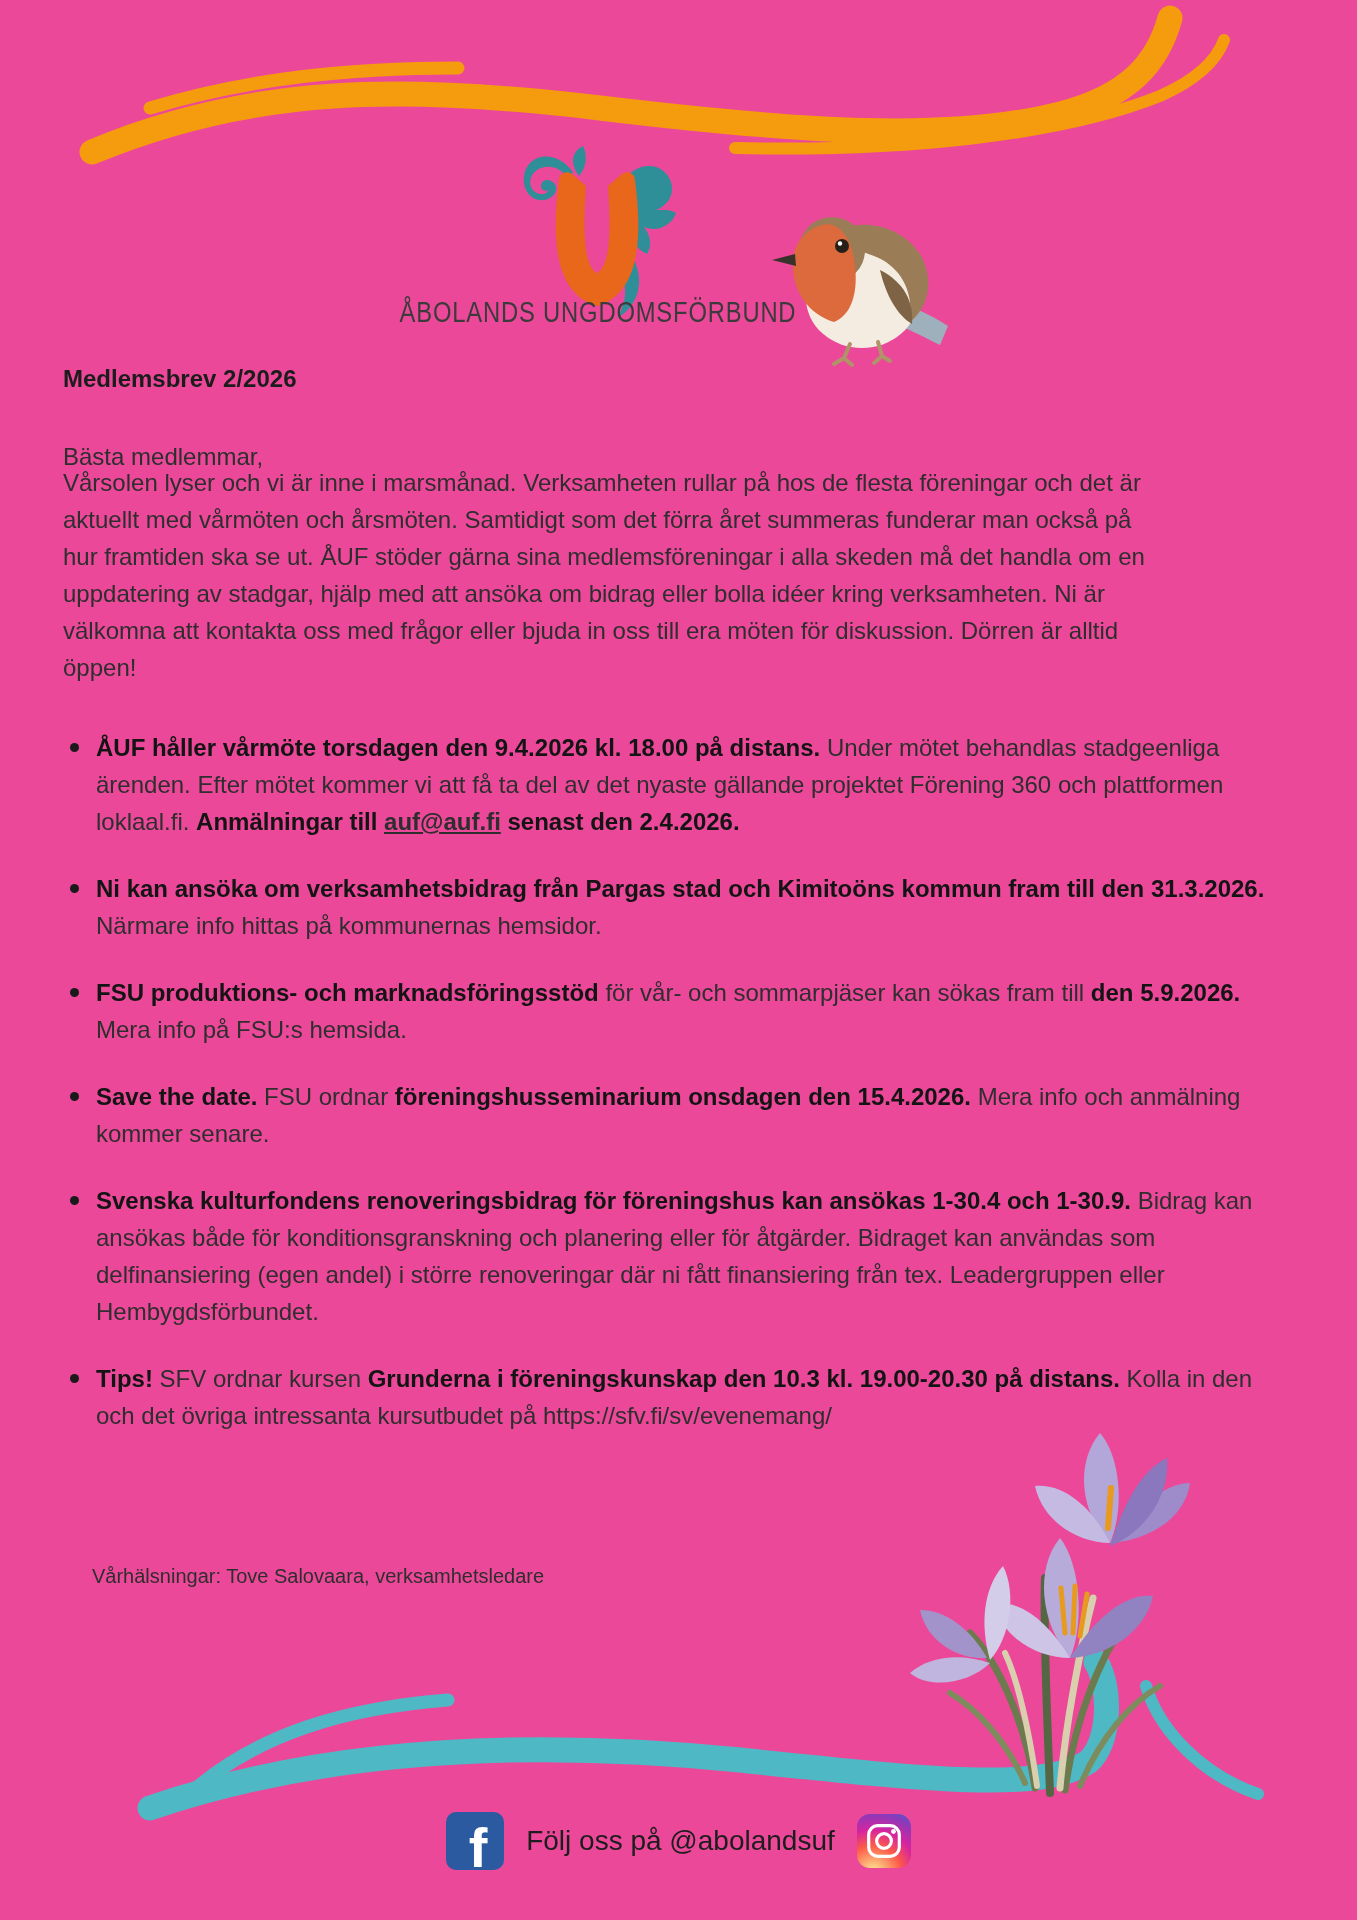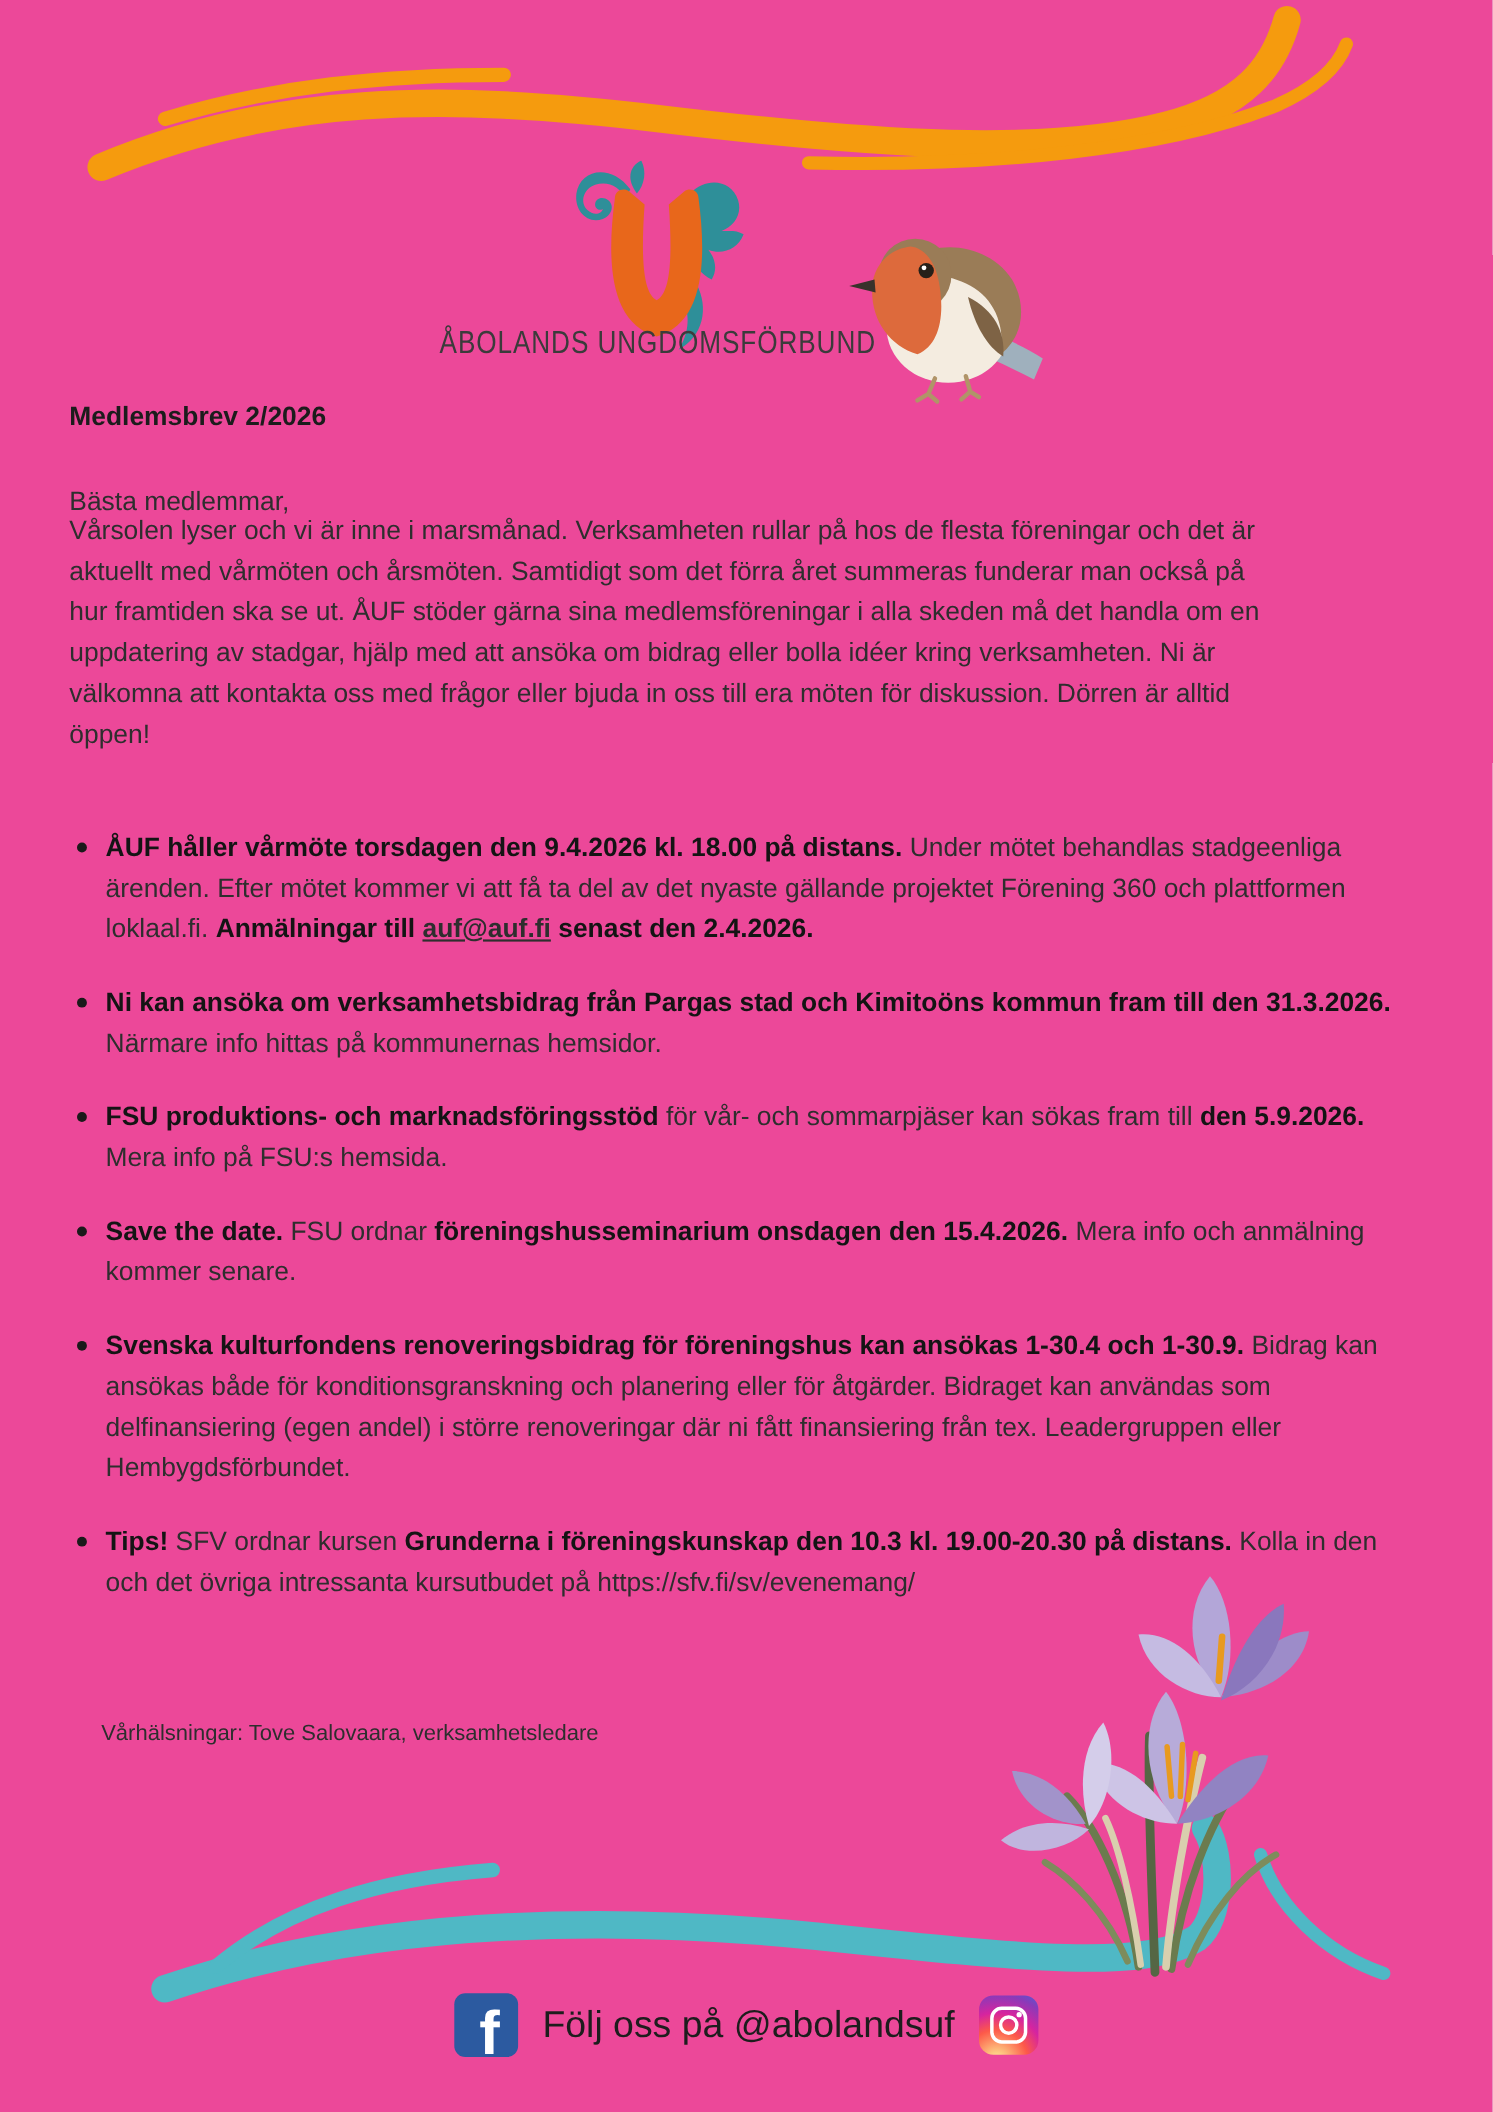--- a/index.html
+++ b/index.html
@@ -32,21 +32,21 @@
   }
   .salutation {
     position:absolute; left:63px; top:438px;
     font-size:24px; line-height:37px;
   }
   .intro {
     position:absolute; left:63px; top:464px; width:1090px;
     font-size:24px; line-height:37px;
   }
   .bullets {
-    position:absolute; left:63px; top:752px; width:1240px;
+    position:absolute; left:63px; top:729px; width:1240px;
     margin:0; padding:0; list-style:none;
   }
   .bullets li {
     position:relative;
     padding-left:33px;
     margin:0 0 30px 0;
     max-width:1215px;
     font-size:24px; line-height:37px;
   }
   .bullets li::before {
@@ -72,21 +72,21 @@
   .fb-icon {
     width:58px; height:58px; border-radius:10px;
     background:#2c5aa0; position:relative; overflow:hidden;
     flex:0 0 auto;
   }
   .fb-f {
     position:absolute; bottom:-10px; left:50%; transform:translateX(-34%);
     font-size:56px; font-weight:700; color:#ffffff;
     font-family:"Liberation Sans",sans-serif;
   }
-  .footer-text { font-size:34px; color:#1d1d1d; }
+  .footer-text { font-size:28px; color:#1d1d1d; }
   .ig-icon {
     width:54px; height:54px; border-radius:13px;
     background:radial-gradient(circle at 30% 110%, #fdf497 0%, #fd5949 40%, #d6249f 62%, #8a3ab9 85%, #4f5bd5 100%);
     display:flex; align-items:center; justify-content:center;
     flex:0 0 auto;
   }
 </style>
 <title>Medlemsbrev 2/2026</title></head>
 <body>
 

